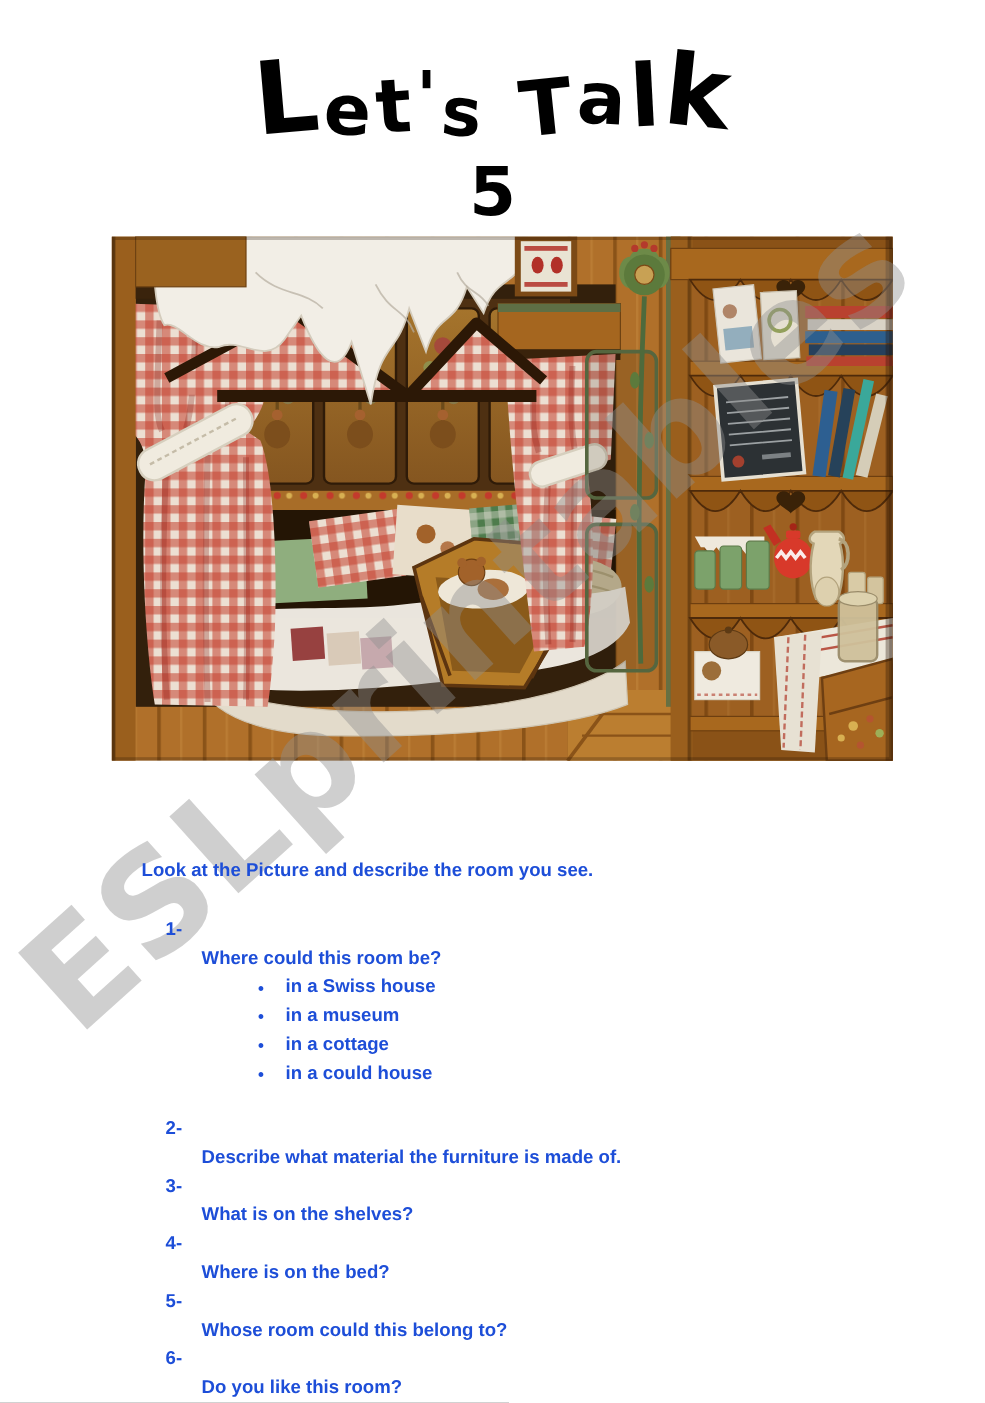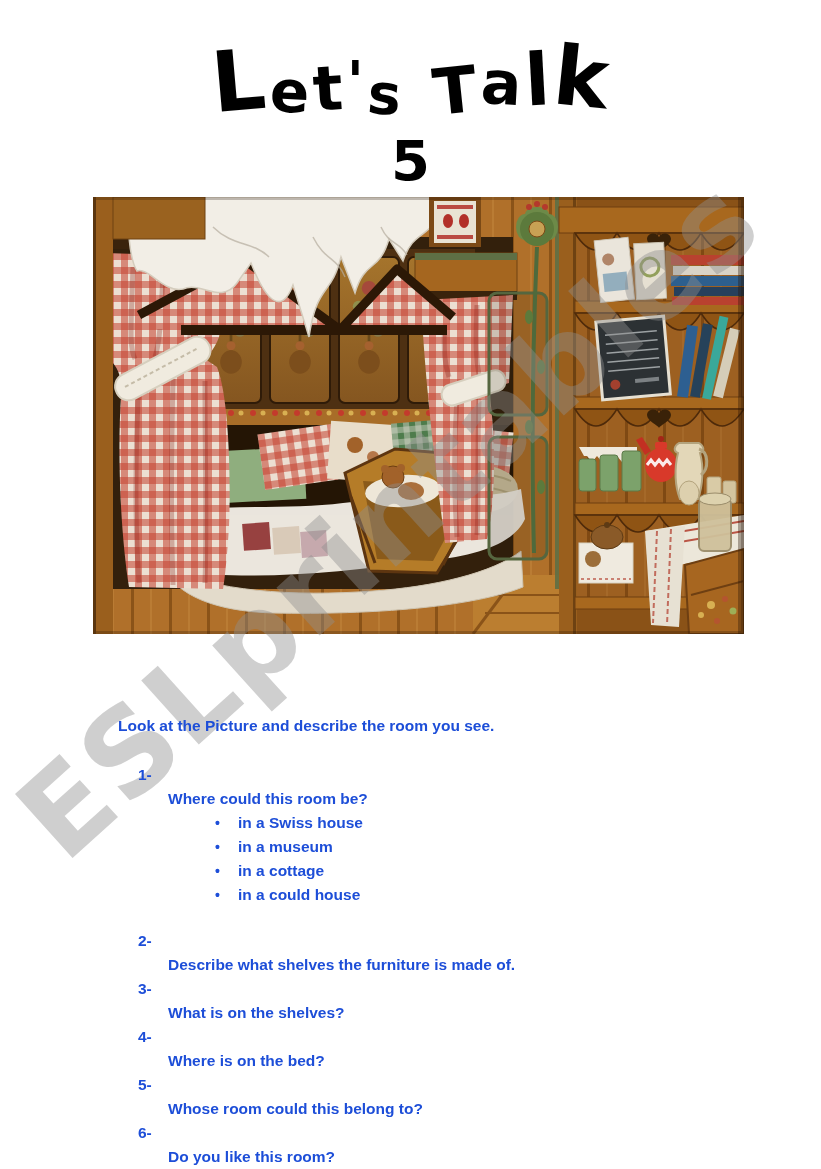--- a/index.html
+++ b/index.html
@@ -327,21 +327,21 @@
         <span>in a cottage</span>
       </li>
       <li>
         <span class="bullet">•</span>
         <span>in a could house</span>
       </li>
     </ul>
 
     <div class="q-row">
       <span class="q-num">2-</span>
-      <span class="q-text">Describe what shelves the furniture is made of.</span>
+      <span class="q-text">Describe what material the furniture is made of.</span>
     </div>
     <div class="q-row">
       <span class="q-num">3-</span>
       <span class="q-text">What is on the shelves?</span>
     </div>
     <div class="q-row">
       <span class="q-num">4-</span>
       <span class="q-text">Where is on the bed?</span>
     </div>
     <div class="q-row">

